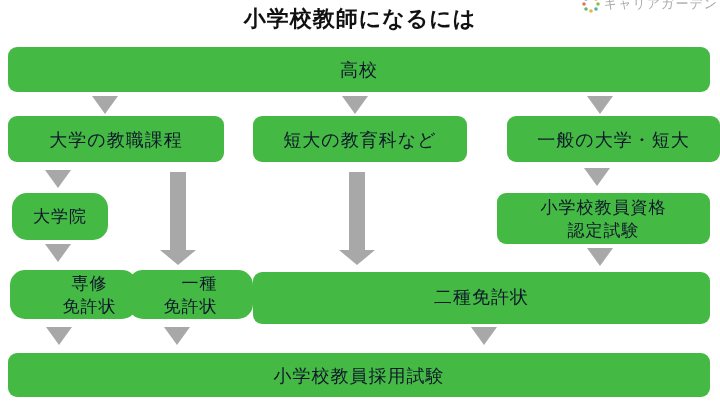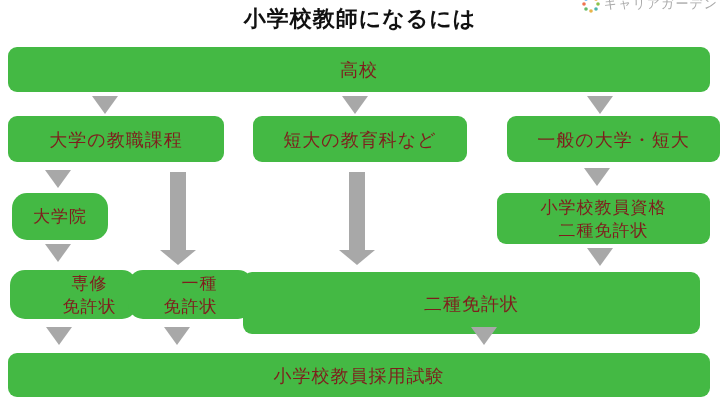--- a/index.html
+++ b/index.html
@@ -33,41 +33,41 @@
   .logo-text {
     color: #a9a9a9;
     font-size: 13px;
     letter-spacing: 1px;
     white-space: nowrap;
   }
   .node {
     position: absolute;
     background: #44b944;
     border-radius: 9px;
-    color: #7f1d1d;
+    color: #0f172a;
     display: flex;
     align-items: center;
     justify-content: center;
     text-align: center;
     font-size: 18px;
     line-height: 23px;
     white-space: pre-line;
     letter-spacing: 1px;
   }
   .node.small { font-size: 17px; border-radius: 15px; }
   
   #n-koukou    { left:   8px; top:  47px; width: 702px; height: 45px; }
   #n-kyoshoku  { left:   8px; top: 116px; width: 216px; height: 46px; }
   #n-tandai    { left: 253px; top: 116px; width: 214px; height: 46px; }
   #n-ippan     { left: 497px; top: 116px; width: 213px; height: 46px; margin-left: 10px; }
   #n-daigakuin { left:  12px; top: 193px; width:  96px; height: 47px; }
   #n-nintei    { left: 497px; top: 193px; width: 213px; height: 51px; font-size: 17px; }
   #n-senshu    { left:  10px; top: 270px; width:  95px; height: 49px; padding-left: 32px; }
   #n-isshu     { left: 128px; top: 270px; width: 125px; height: 49px; text-align: right; }
-  #n-nishu     { left: 243px; top: 272px; width: 457px; height: 62px; }
+  #n-nishu     { left: 253px; top: 272px; width: 457px; height: 52px; font-family: Liberation Mono, monospace; }
   #n-saiyo     { left:   8px; top: 353px; width: 702px; height: 44px; }
   
   .tri {
     position: absolute;
     width: 0; height: 0;
     border-left: 13px solid transparent;
     border-right: 13px solid transparent;
     border-top: 18px solid #a8a8a8;
   }
   #a1  { left:  92px; top:  96px; }
@@ -120,21 +120,21 @@
     </span>
     <span class="logo-text">キャリアガーデン</span>
   </div>
 
   <div class="node" id="n-koukou">高校</div>
   <div class="node" id="n-kyoshoku">大学の教職課程</div>
   <div class="node" id="n-tandai">短大の教育科など</div>
   <div class="node" id="n-ippan">一般の大学・短大</div>
   <div class="node small" id="n-daigakuin">大学院</div>
   <div class="node" id="n-nintei">小学校教員資格
-二種免許状</div>
+認定試験</div>
   <div class="node small" id="n-senshu">専修
 免許状</div>
   <div class="node small" id="n-isshu">一種
 免許状</div>
   <div class="node" id="n-nishu">二種免許状</div>
   <div class="node" id="n-saiyo">小学校教員採用試験</div>
 
   <div class="tri" id="a1"></div>
   <div class="tri" id="a2"></div>
   <div class="tri" id="a3"></div>

